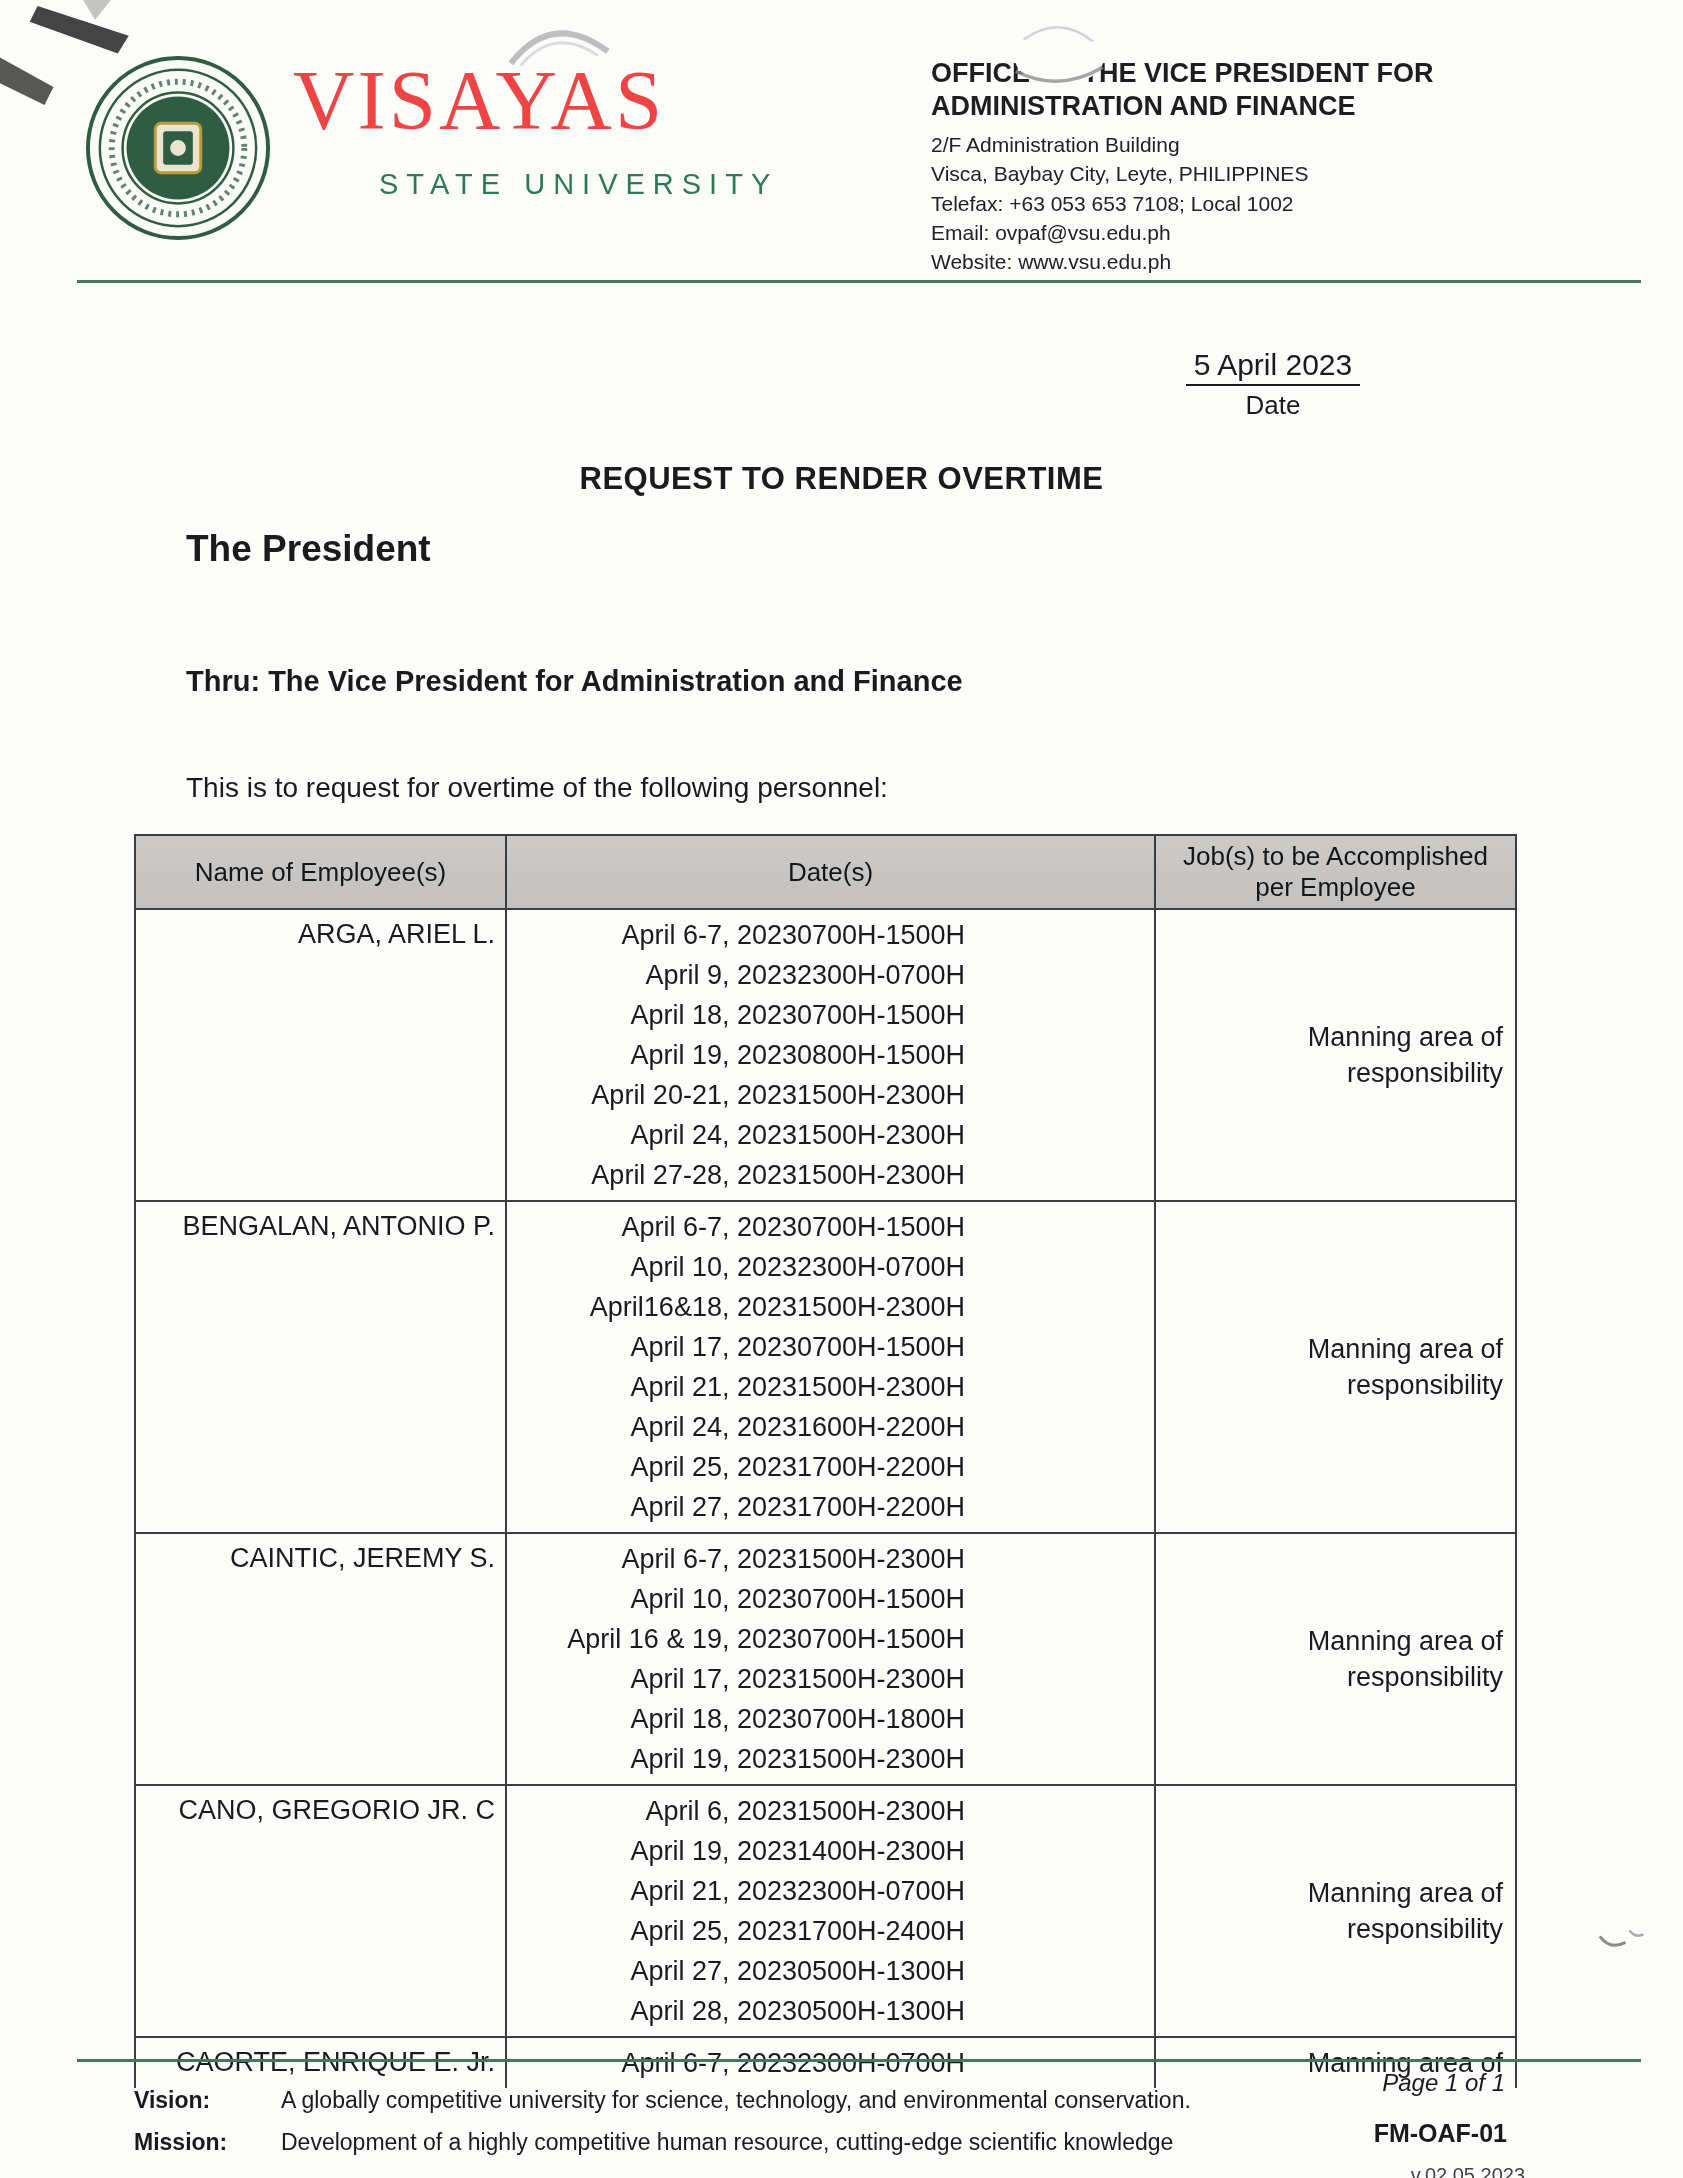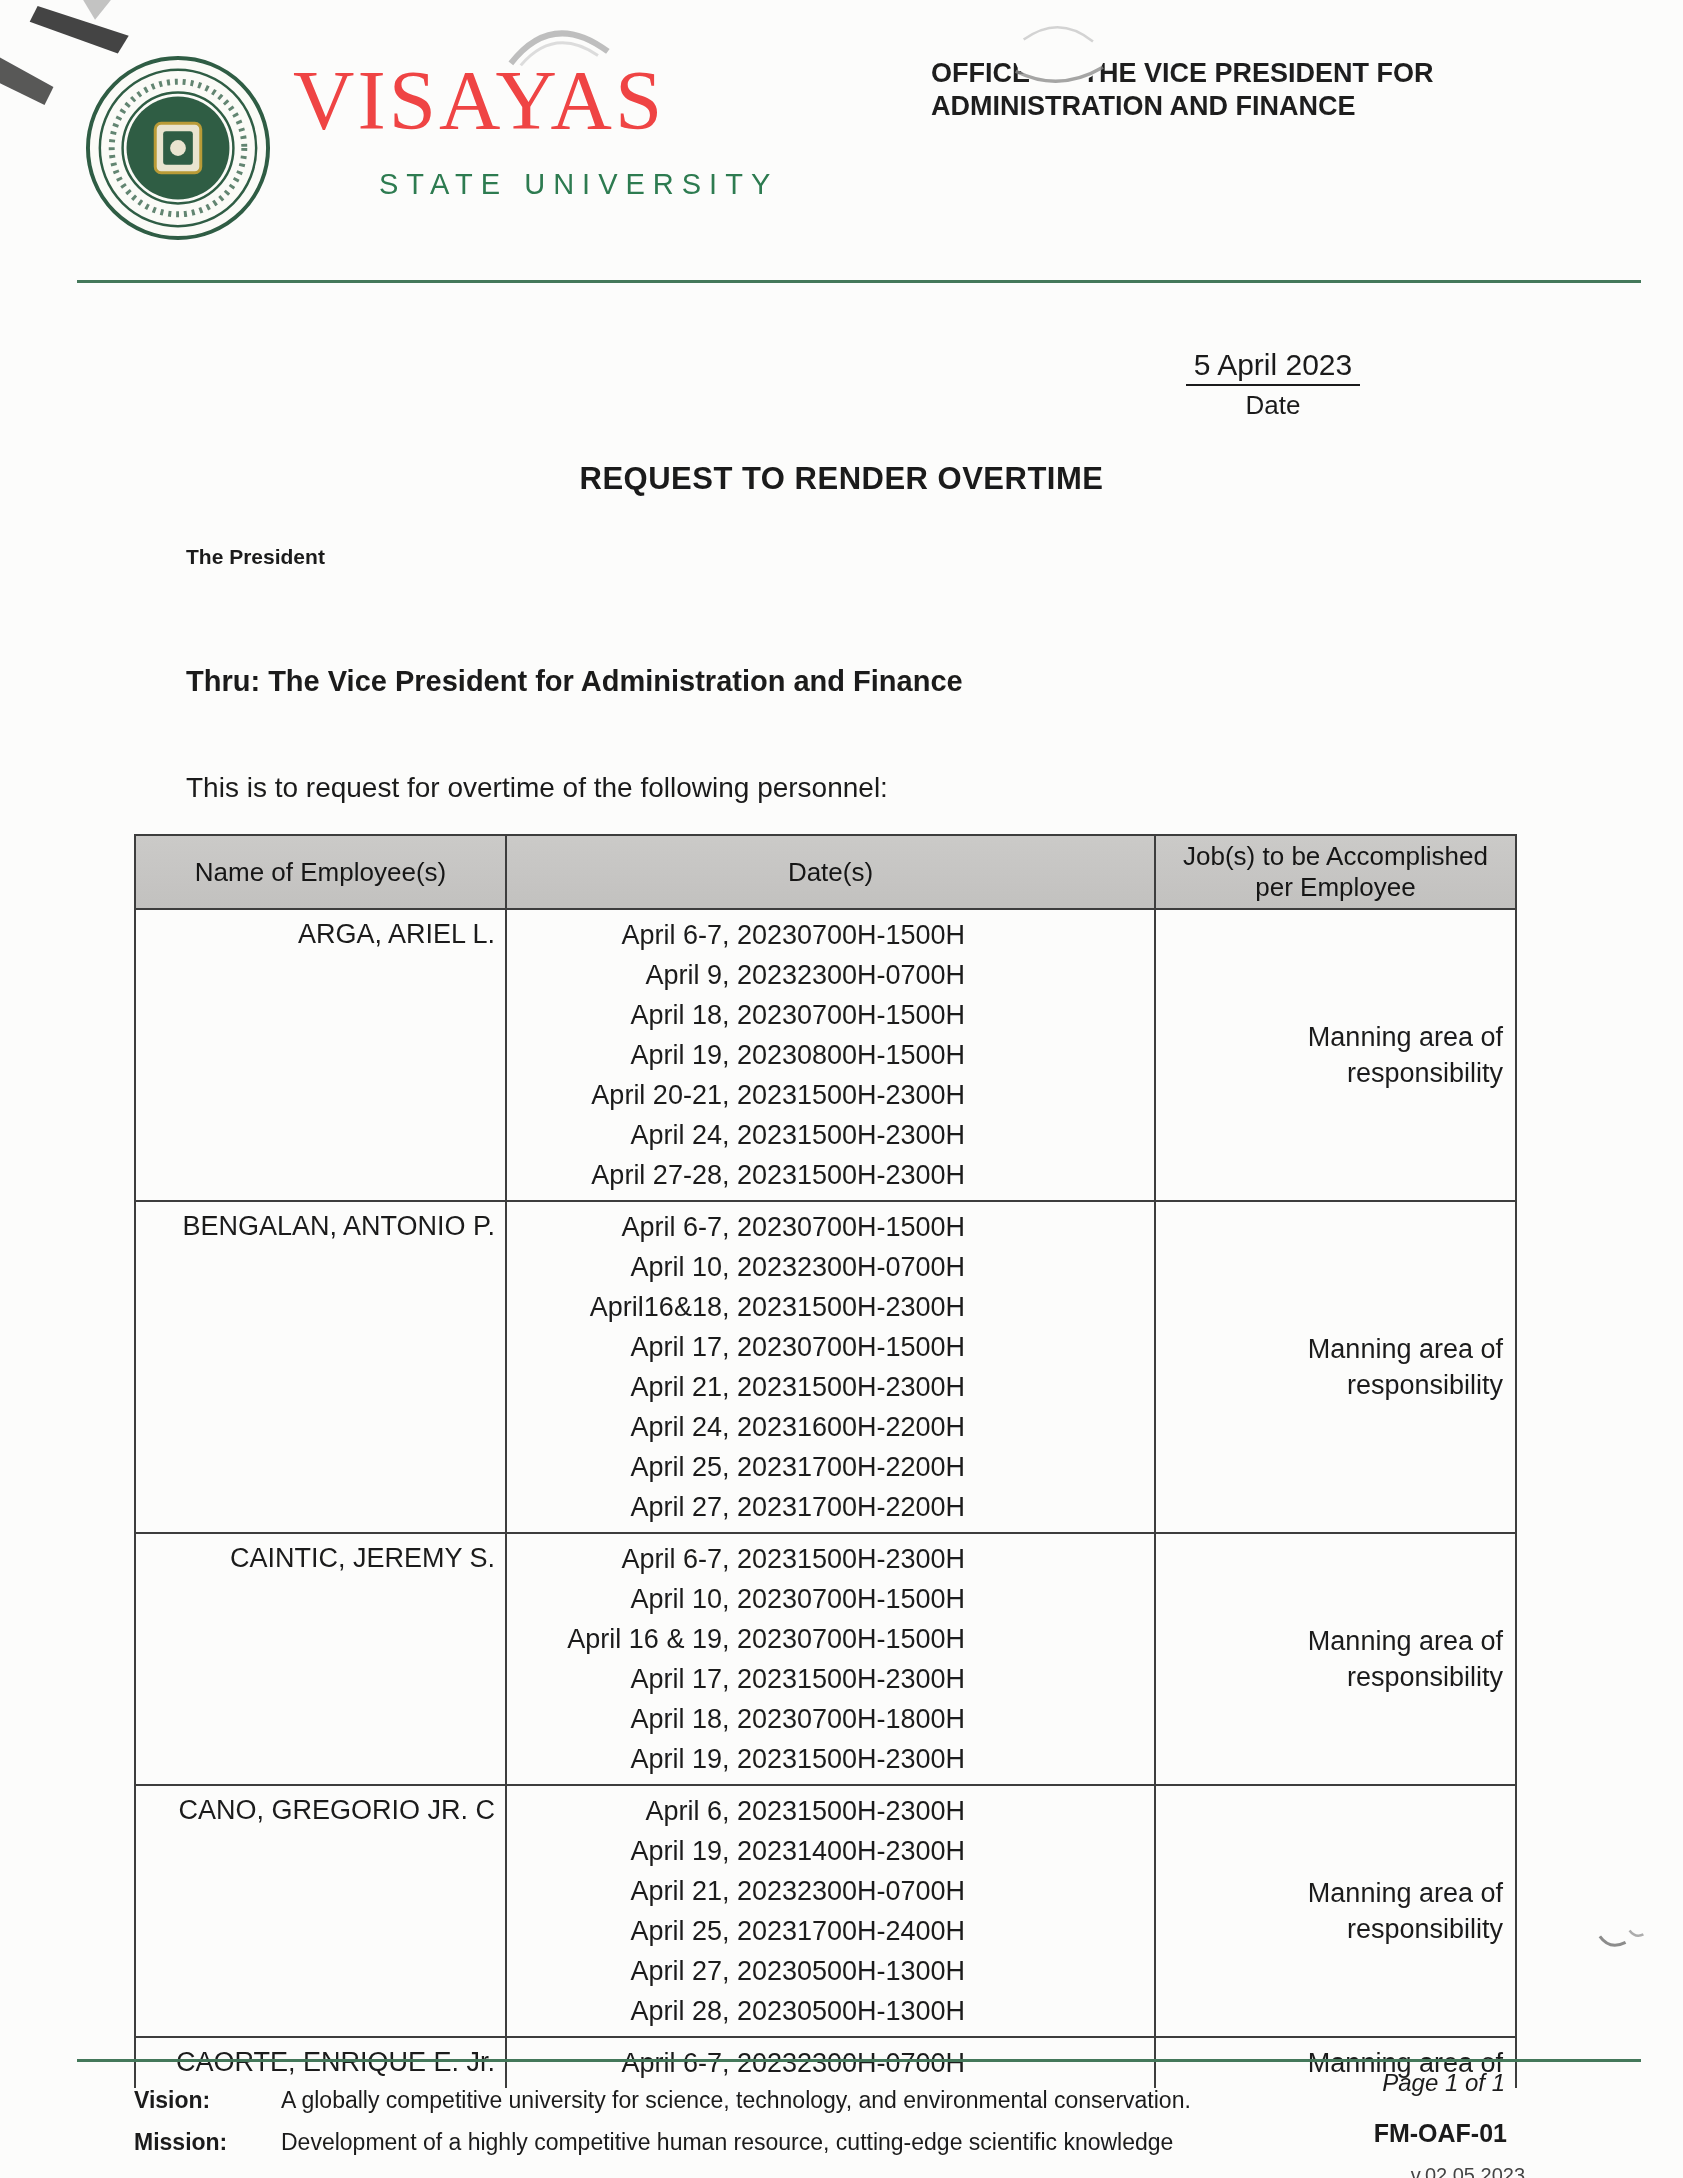--- a/index.html
+++ b/index.html
@@ -37,21 +37,21 @@
   
   .date-block { position:absolute; left:1164px; top:348px; width:218px; text-align:center; }
   .date-value { display:inline-block; font-size:30px; padding:0 8px 2px; border-bottom:2px solid #1b1b1b; }
   .date-label { font-size:26px; margin-top:4px; }
 
   .doc-title {
     position:absolute; left:0; top:461px; width:1683px; text-align:center;
     font-size:31px; font-weight:bold; letter-spacing:0.5px;
   }
 
-  .addressee { position:absolute; left:186px; top:545px; font-size:21px; font-weight:bold; }
+  .addressee { position:absolute; left:186px; top:528px; font-size:37px; font-weight:bold; }
   .thru-line { position:absolute; left:186px; top:665px; font-size:29px; font-weight:bold; }
   .intro-line { position:absolute; left:186px; top:772px; font-size:28px; }
 
   
   .ot-table {
     position:absolute; left:134px; top:834px; width:1382px;
     border-collapse:collapse; font-size:27px; table-layout:fixed;
   }
   .ot-table th, .ot-table td { border:2px solid #3d3d3d;text-align:right; }
   .ot-table th {
@@ -104,20 +104,27 @@
   </svg>
 
   <div class="uni-name">VISAYAS</div>
   <div class="uni-sub">STATE UNIVERSITY</div>
 
   <div class="office-block">
     <div class="office-title">
       <div>OFFICE OF THE VICE PRESIDENT FOR</div>
       <div>ADMINISTRATION AND FINANCE</div>
     </div>
+    <div class="office-address">
+        <div>2/F Administration Building</div>
+        <div>Visca, Baybay City, Leyte, PHILIPPINES</div>
+        <div>Telefax: +63 053 653 7108; Local 1002</div>
+        <div>Email: ovpaf@vsu.edu.ph</div>
+        <div>Website: www.vsu.edu.ph</div>
+      </div>
   </div>
 
   <div class="header-rule"></div>
 
   <div class="date-block">
     <span class="date-value">5 April 2023</span>
     <div class="date-label">Date</div>
   </div>
 
   <div class="doc-title">REQUEST TO RENDER OVERTIME</div>

